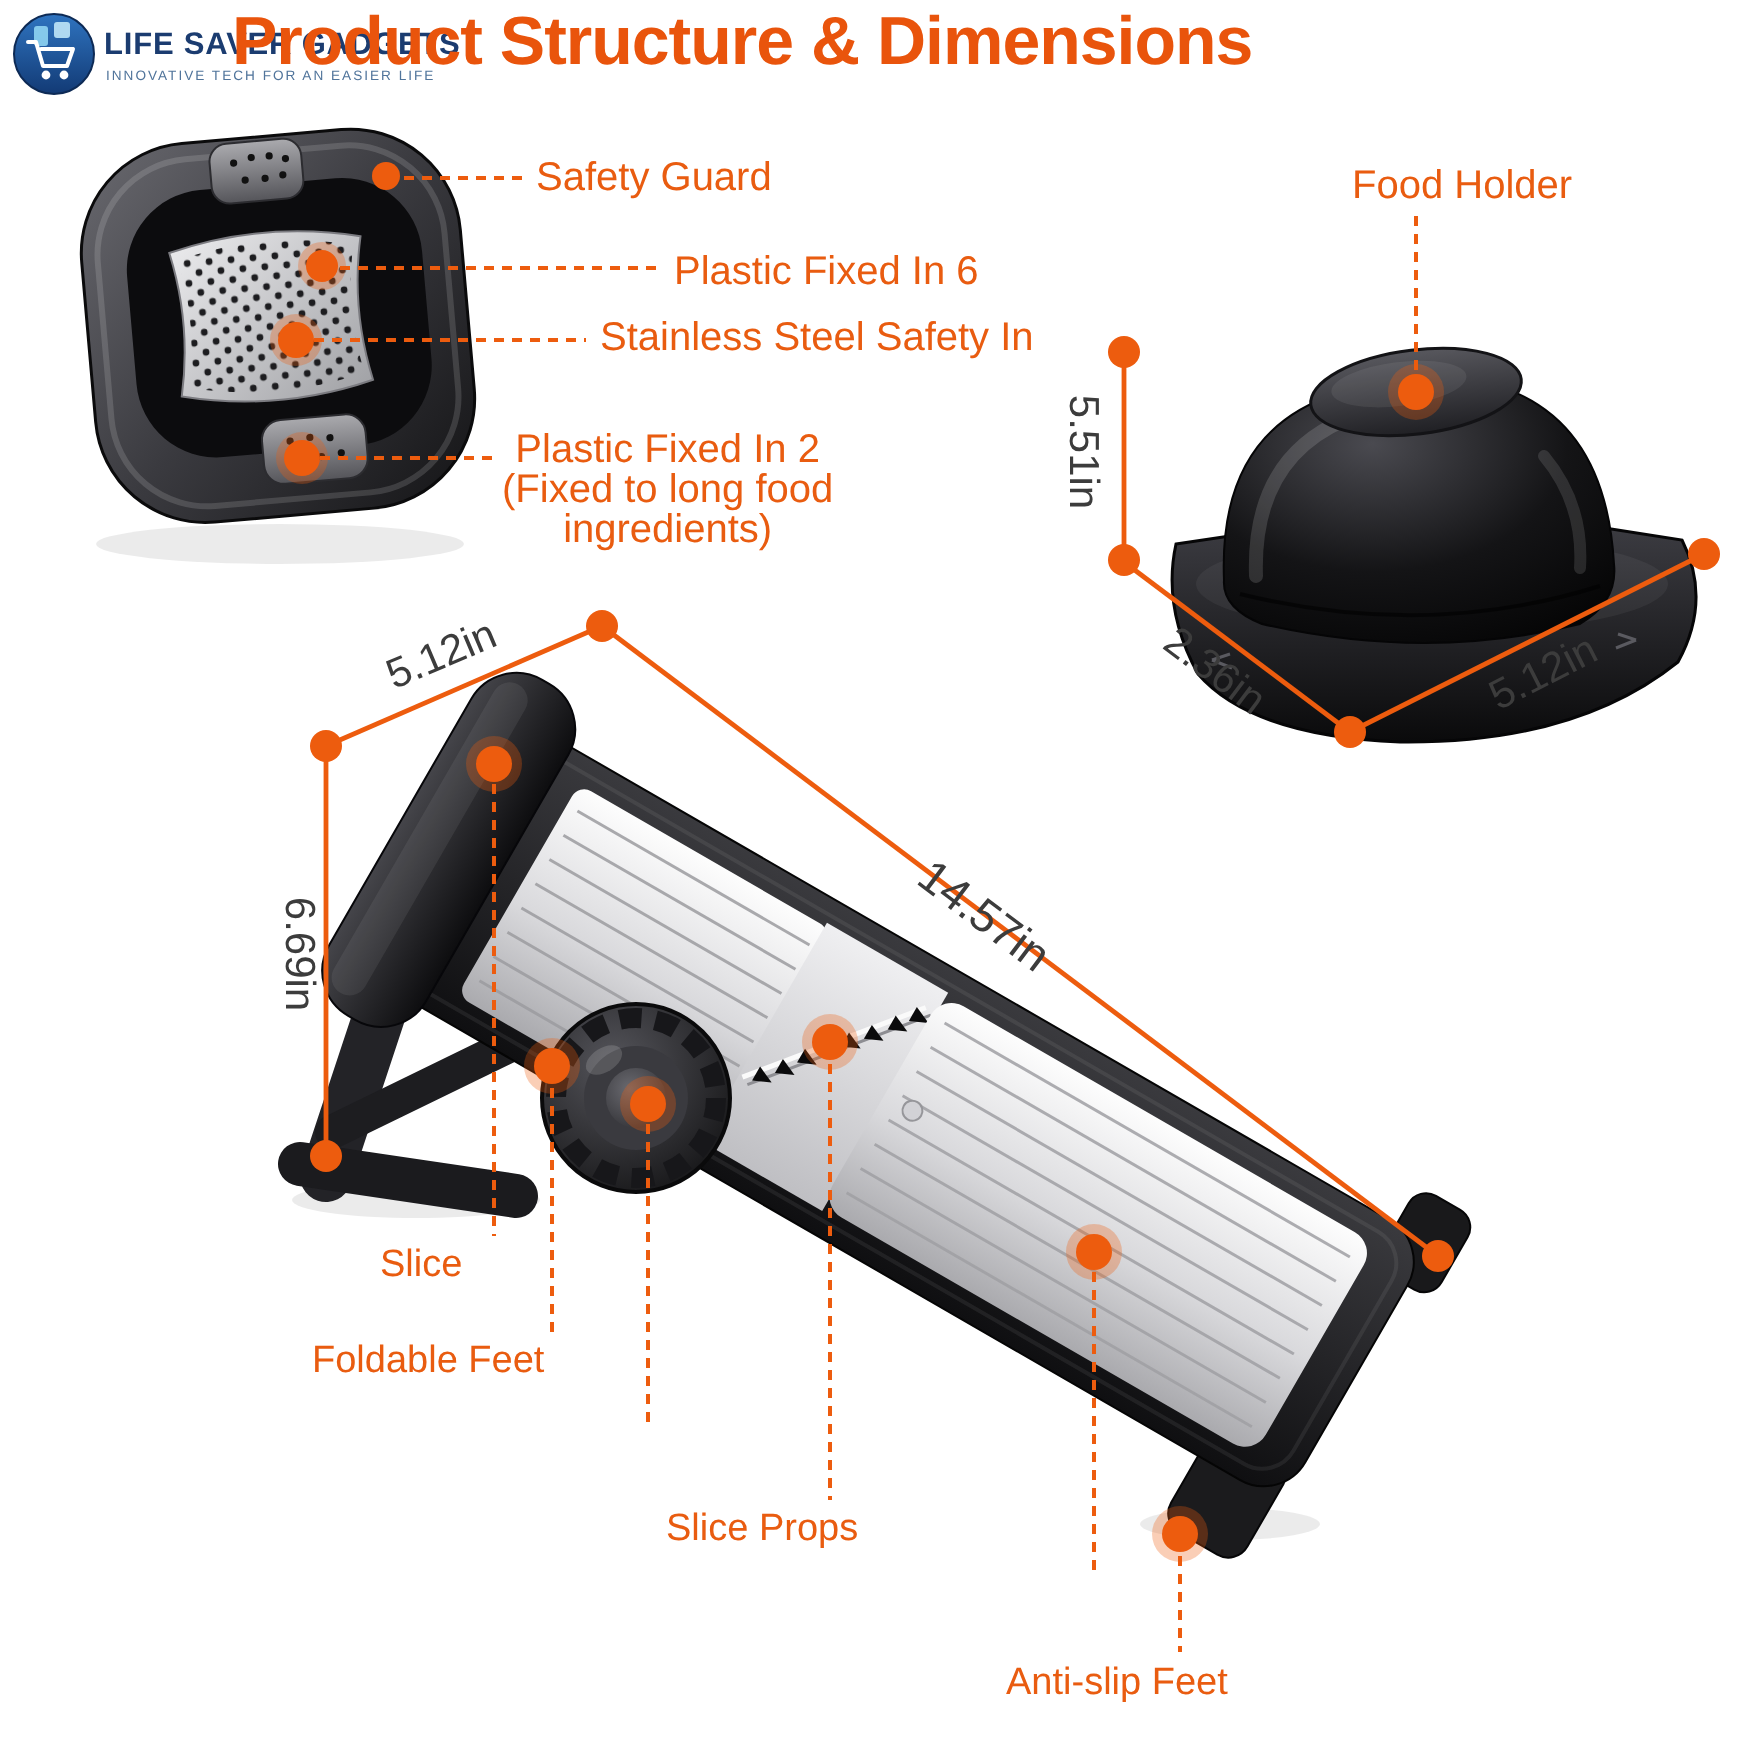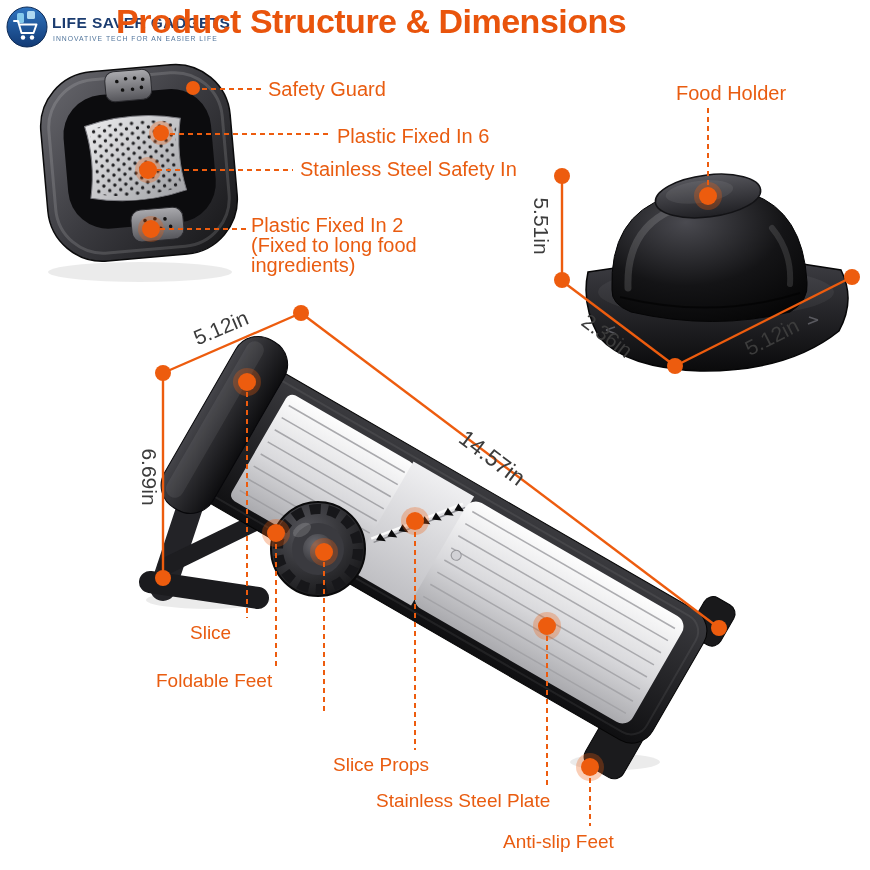--- a/index.html
+++ b/index.html
@@ -18,21 +18,21 @@
   .dim{position:absolute;color:var(--dimension-text);font-size:21px;white-space:nowrap;
        transform:translate(-50%,-50%);}
   .dim.long{font-size:23px;}
   #title{position:absolute;left:116px;top:2px;width:700px;color:var(--title-orange);
          font-size:34px;font-weight:bold;letter-spacing:-0.5px;z-index:5;}
   #brand{position:absolute;left:6px;top:6px;z-index:4;}
   #brand-name{position:absolute;left:46px;top:8px;color:var(--brand-navy);
               font-size:15.5px;font-weight:bold;letter-spacing:.4px;white-space:nowrap;}
   #brand-tagline{position:absolute;left:47px;top:29px;color:var(--tagline-blue);
                  font-size:6.8px;letter-spacing:1px;white-space:nowrap;}
-  .pfi2 span{display:block;}
+  .pfi2 span{display:block;text-align:center;}
 </style>
 </head>
 <body>
 
 <div id="canvas">
 
   <svg width="870" height="870" viewBox="0 0 870 870">
     <defs>
       <linearGradient id="gFrame" x1="0" y1="0" x2="0" y2="1">
         <stop offset="0" stop-color="#3a3a3e"></stop>
@@ -289,21 +289,20 @@
   <div class="label" style="left:300px;top:159px">Stainless Steel Safety In</div>
   <div class="label pfi2" style="left:251px;top:215px">
     <span>Plastic Fixed In 2</span>
     <span>(Fixed to long food</span>
     <span>ingredients)</span>
   </div>
   <div class="label" style="left:676px;top:83px">Food Holder</div>
   <div class="label big" style="left:190px;top:623px">Slice</div>
   <div class="label big" style="left:156px;top:671px">Foldable Feet</div>
   <div class="label big" style="left:333px;top:755px">Slice Props</div>
-  <div class="label big" style="left:376px;top:791px">Stainless Steel Plate</div>
   <div class="label big" style="left:503px;top:832px">Anti-slip Feet</div>
 
   <div class="dim" style="left:221px;top:328px;transform:translate(-50%,-50%) rotate(-23deg)">5.12in</div>
   <div class="dim" style="left:149px;top:477px;transform:translate(-50%,-50%) rotate(90deg)">6.69in</div>
   <div class="dim long" style="left:492px;top:458px;transform:translate(-50%,-50%) rotate(37deg)">14.57in</div>
   <div class="dim" style="left:541px;top:226px;transform:translate(-50%,-50%) rotate(90deg)">5.51in</div>
   <div class="dim" style="left:607px;top:336px;transform:translate(-50%,-50%) rotate(37deg)">2.36in</div>
   <div class="dim" style="left:772px;top:337px;transform:translate(-50%,-50%) rotate(-27deg)">5.12in</div>
 
 </div>

